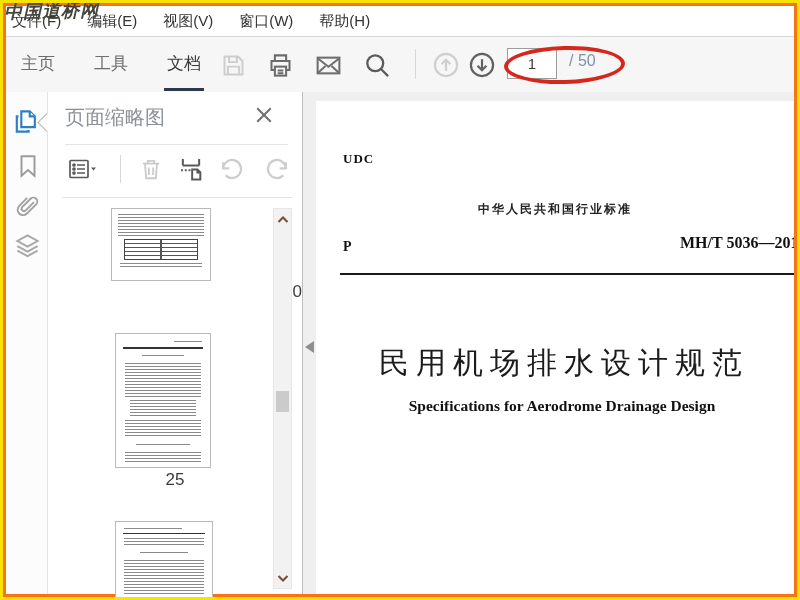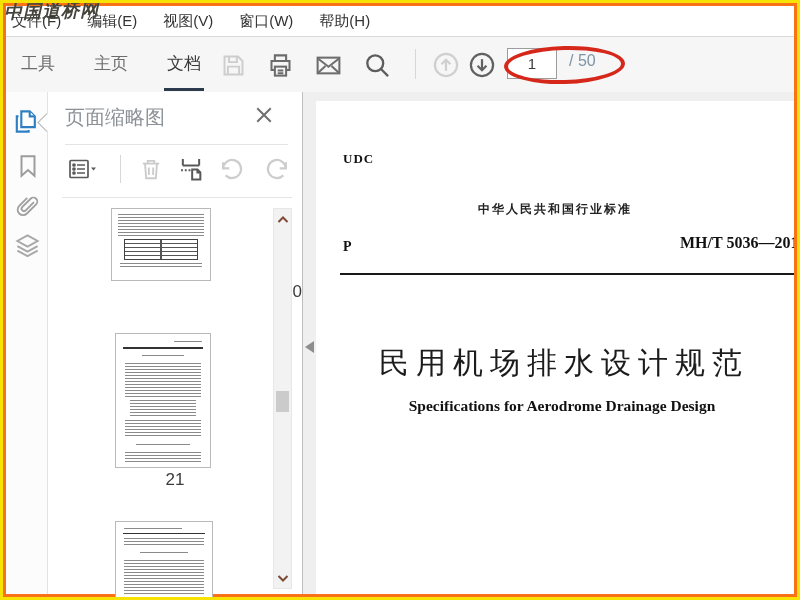--- a/index.html
+++ b/index.html
@@ -76,22 +76,22 @@
     <span class="menu-item">编辑(E)</span>
     <span class="menu-item">视图(V)</span>
     <span class="menu-item">窗口(W)</span>
     <span class="menu-item">帮助(H)</span>
   </div>
   <div class="wm-top">中国道桥网</div>
   <div class="menubar-divider"></div>
 
   <div class="toolbar">
     <div class="tabs">
+      <span class="tab">主页</span>
       <span class="tab">工具</span>
-      <span class="tab">主页</span>
       <span class="tab active">文档</span>
     </div>
 
     <div class="tbtn" style="left:211px;">
       <span>
         <svg width="27" height="27" viewBox="0 0 24 24" fill="none" stroke="#cdcdcd" stroke-width="1.7">
           <path d="M4 4h12l4 4v12H4z"></path>
             <path d="M8 4v5h7V4"></path>
             <path d="M7 20v-7h10v7"></path>
         </svg>
@@ -260,21 +260,21 @@
     <div class="thumb" style="left:67px; top:241px; width:96px; height:135px;">
       <div class="tlines" style="margin:7px 8px 0 58px; height:3px;"></div>
       <div style="margin:3px 7px 0 7px; height:2px; background:#333;"></div>
       <div class="tlines" style="margin:6px 26px 0 26px; height:3px;"></div>
       <div class="tlines" style="margin:5px 9px 0 9px; height:34px;"></div>
       <div class="tlines" style="margin:3px 14px 0 14px; height:16px;"></div>
       <div class="tlines" style="margin:4px 9px 0 9px; height:18px;"></div>
       <div class="tlines" style="margin:6px 20px 0 20px; height:3px;"></div>
       <div class="tlines" style="margin:5px 9px 0 9px; height:12px;"></div>
     </div>
-    <div class="tlabel" style="left:0; top:378px;">21</div>
+    <div class="tlabel" style="left:0; top:378px;">25</div>
 
     <div class="thumb" style="left:67px; top:429px; width:98px; height:78px; border-bottom:none;">
       <div class="tlines" style="margin:6px 30px 0 8px; height:3px;"></div>
       <div style="margin:2px 7px 0 7px; height:1px; background:#333;"></div>
       <div class="tlines" style="margin:4px 8px 0 8px; height:9px;"></div>
       <div class="tlines" style="margin:5px 24px 0 24px; height:3px;"></div>
       <div class="tlines" style="margin:5px 8px 0 8px; height:36px;"></div>
     </div>
 
     <div class="pscroll">

